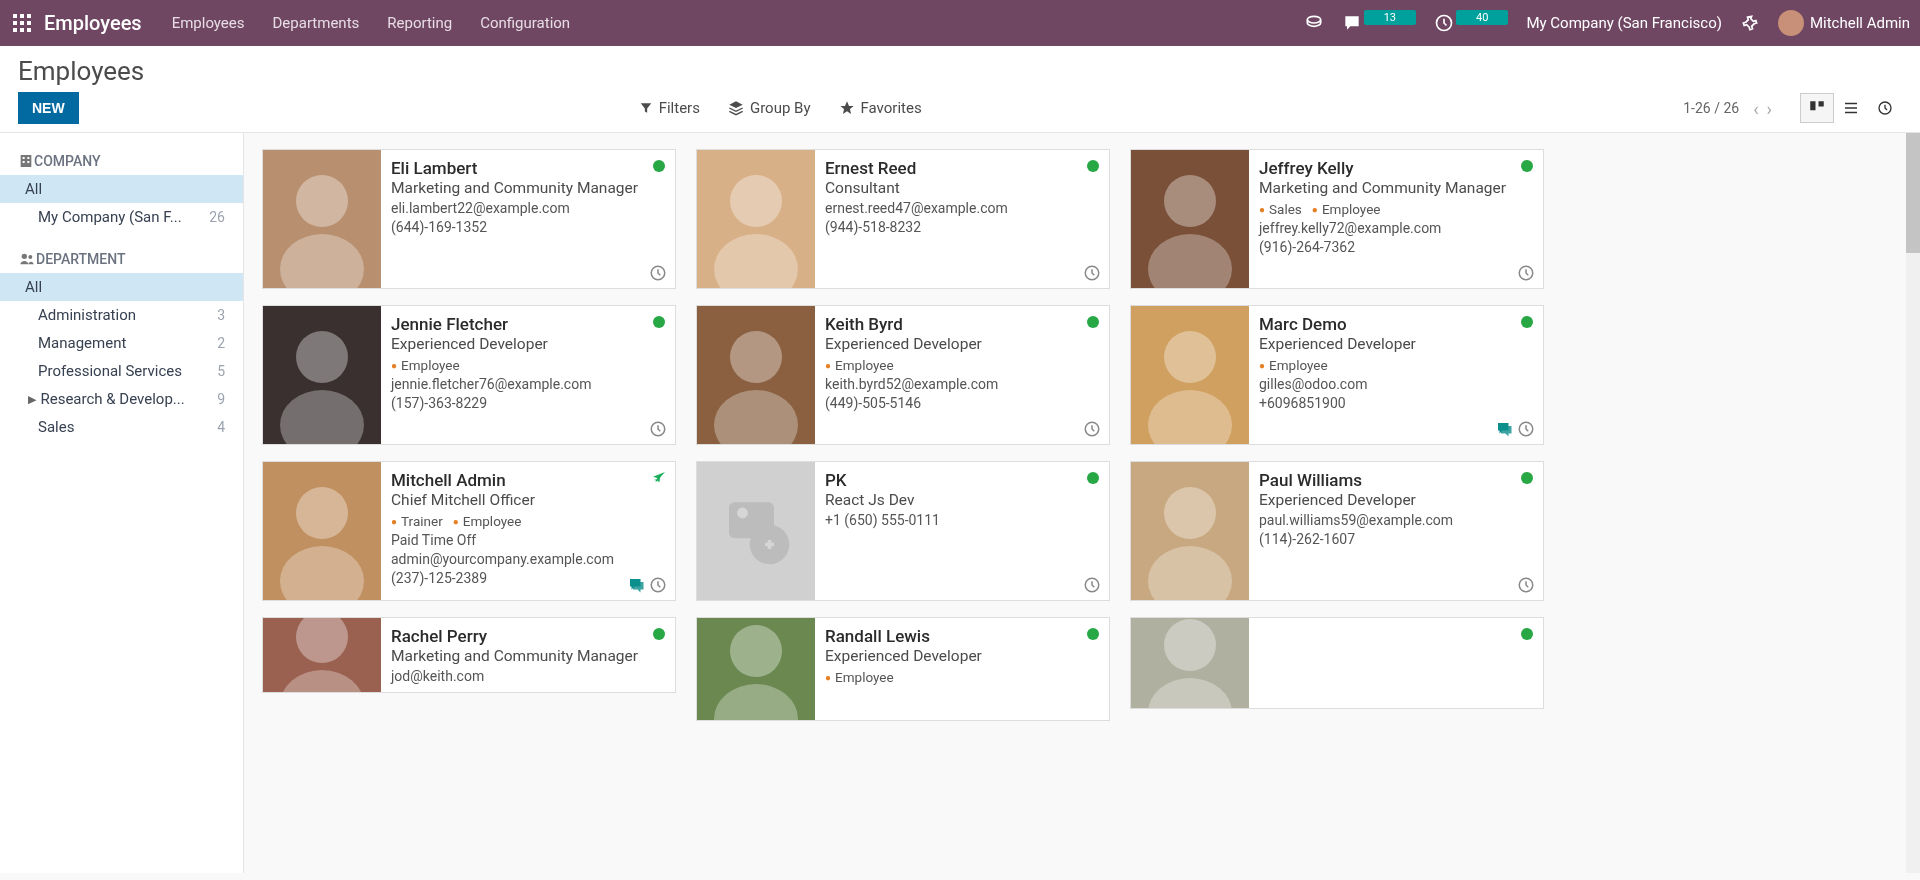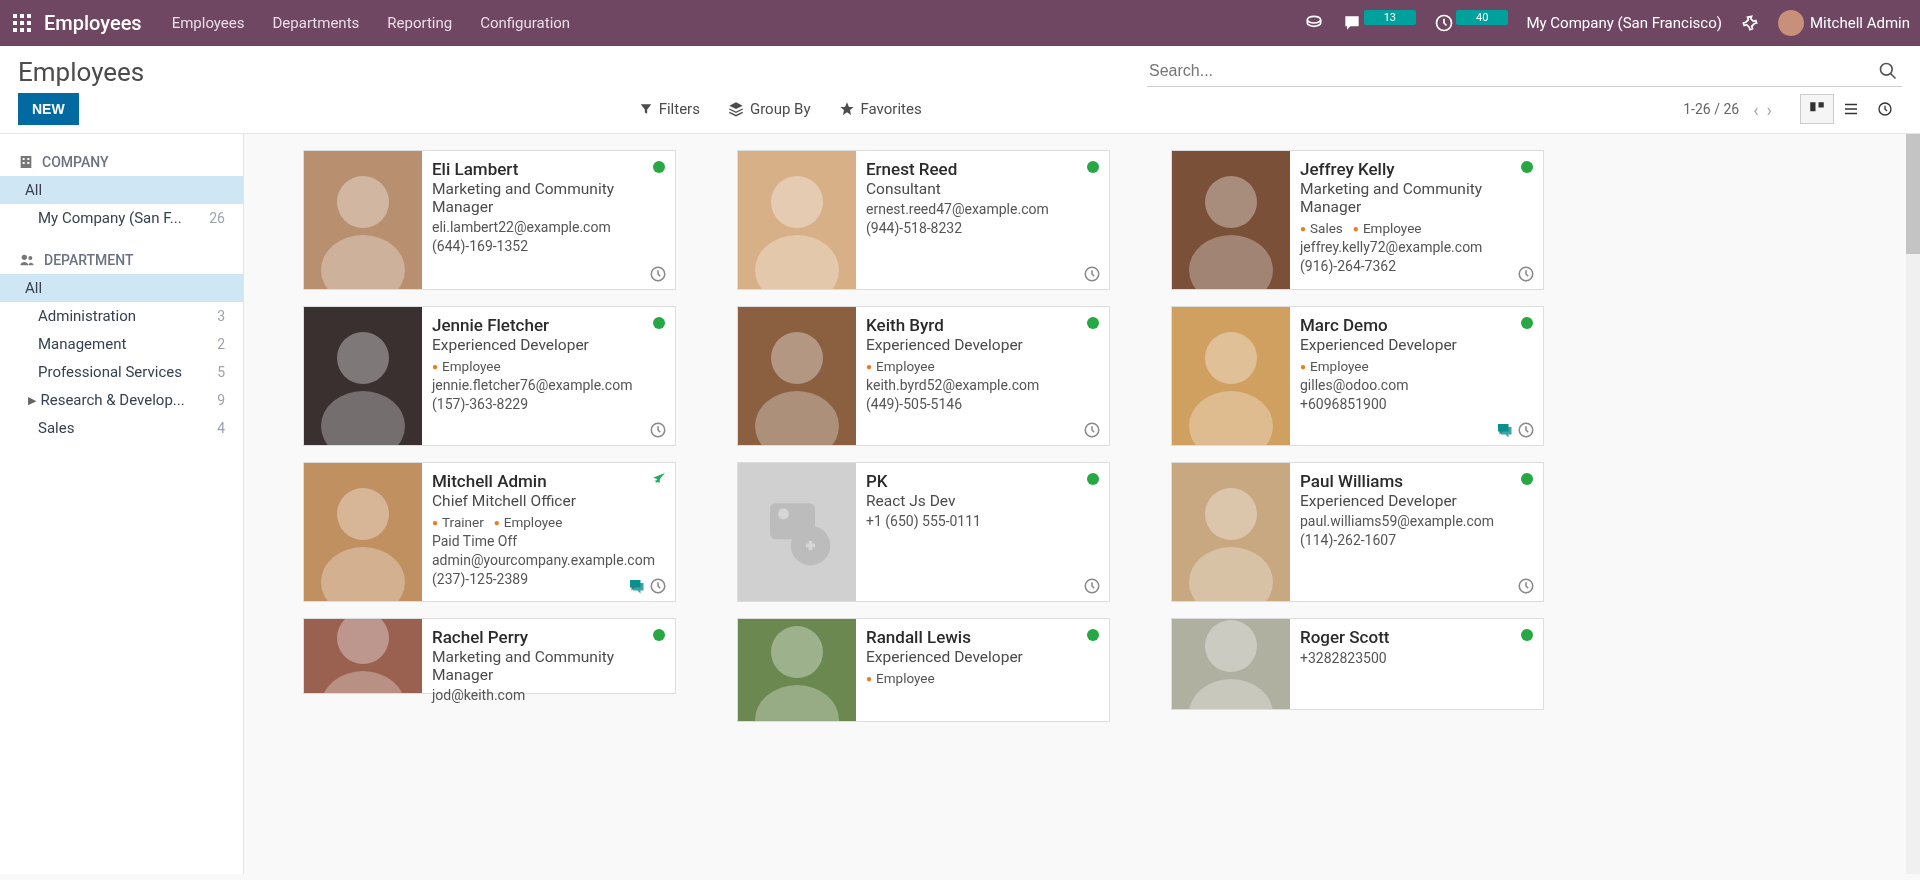--- a/index.html
+++ b/index.html
@@ -25,30 +25,30 @@
 .subhead-row2 .filterbar { margin-left:auto; display:flex; align-items:flex-start; gap:28px; color:#4c4c4c; }
 .subhead-row2 .filterbar .fitem { display:flex; align-items:center; gap:6px; cursor:pointer; font-size:15px; }
 .subhead-row2 .pager { margin-left:auto; display:flex; align-items:center; gap:14px; color:#666; }
 .subhead-row2 .pager .arrows { display:flex; gap:8px; }
 .subhead-row2 .pager .arrows span { cursor:pointer; color:#aaa; font-size:18px; }
 .subhead-row2 .viewbtns { display:flex; gap:0; margin-left:14px; }
 .subhead-row2 .viewbtns .vb { width:34px; height:30px; display:flex; align-items:center; justify-content:center; cursor:pointer; border:1px solid transparent; }
 .subhead-row2 .viewbtns .vb.active { border:1px solid #ccc; background:#f5f5f5; }
 .main { display:flex; height: calc(880px - 46px - 94px); }
 .sidebar { width:244px; background:#fff; border-right:1px solid #e5e5e5; padding:14px 0; overflow-y:auto; }
-.sidebar .section-title { display:flex; align-items:center; gap:8px; padding:6px 18px; color:#6b7280; font-size:14px; font-weight:500; }
+.sidebar .section-title { display:flex; align-items:center; padding:6px 18px; color:#6b7280; font-size:14px; font-weight:500; }
 .sidebar .item { display:flex; align-items:center; padding:5px 18px 5px 38px; cursor:pointer; color:#374151; font-size:15px; }
 .sidebar .item .lbl { flex:1; white-space:nowrap; overflow:hidden; text-overflow:ellipsis; }
 .sidebar .item .cnt { color:#9ca3af; font-size:14px; }
 .sidebar .item.active { background:#cfe7f5;padding-left:25px; }
 .sidebar .item.has-caret { padding-left:28px; }
 .sidebar .item .caret { margin-right:4px; font-size:11px; color:#666; }
 .content { flex:1; overflow-y:auto; padding:16px 10px 16px 18px; position:relative; }
 .grid { display:grid; grid-template-columns: repeat(3, 414px); gap:16px 20px; }
-.card { background:#fff; border:1px solid #ddd; display:flex; height:140px; position:relative; cursor:pointer;margin-left:41px; }
+.card { background:#fff; border:1px solid #ddd; display:flex; height:140px; position:relative; cursor:pointer; }
 .card .photo { width:118px; height:100%; background:#d0d0d0; display:flex; align-items:center; justify-content:center; flex-shrink:0; overflow:hidden; }
 .card .photo.placeholder svg { opacity:0.5; }
 .card .body { flex:1; padding:8px 10px 6px 10px; display:flex; flex-direction:column; position:relative; min-width:0; }
 .card .name { font-size:17px; color:#2b2b2b; font-weight:500; }
 .card .title { font-size:15.5px; color:#4b4b4b; margin-top:1px; }
 .card .tags { margin-top:4px; display:flex; gap:10px; font-size:13.5px; color:#555; }
 .card .tags .tag::before { content:"●"; color:#e67e22; margin-right:4px; font-size:10px; position:relative; top:-1px; }
 .card .email,.card .phone,.card .extra { font-size:14px; color:#555; margin-top:3px; }
 .card .status-dot { position:absolute; top:10px; right:10px; width:12px; height:12px; border-radius:50%; background:#28a745; }
 .card .status-plane { position:absolute; top:8px; right:8px; color:#1aaf5d; }
@@ -114,29 +114,20 @@
     <div class="icon-btn" style="gap:6px;">
       <span class="avatar"></span>
       <span style="font-size:15px;">Mitchell Admin</span>
     </div>
   </div>
 </div>
 
 <div class="subhead">
   <div class="subhead-row1">
     <h1>Employees</h1>
-    <div class="search-wrap">
-      <input placeholder="Search..." style="">
-      <div class="search-icon-btn">
-        <svg width="20" height="20" viewBox="0 0 24 24" fill="none" stroke="#555" stroke-width="2">
-            <circle cx="10" cy="10" r="7"></circle>
-            <path d="M21 21l-6-6"></path>
-          </svg>
-      </div>
-    </div>
   </div>
   <div class="subhead-row2">
     <button class="new-btn">NEW</button>
     <div class="filterbar" style="margin-left:560px;">
       <div class="fitem">
         <svg width="14" height="14" viewBox="0 0 24 24" fill="#4c4c4c">
             <path d="M3 4h18l-7 9v7l-4-2v-5z"></path>
           </svg>
         <span>Filters</span>
       </div>
@@ -512,24 +503,20 @@
           <div class="status-dot"></div>
         </div>
         <div class="card" style="height: 92px;">
           <div class="photo">
             <svg width="118" height="140" viewBox="0 0 118 140">
               <rect width="118" height="140" fill="#b0b0a0"></rect>
               <circle cx="59" cy="52" r="26" fill="rgba(255,255,255,0.35)"></circle>
               <ellipse cx="59" cy="120" rx="42" ry="35" fill="rgba(255,255,255,0.3)"></ellipse>
             </svg>
           </div>
-          <div class="body">
-            <div class="name">Roger Scott</div>
-            <div class="phone">+3282823500</div>
-          </div>
           <div class="status-dot"></div>
         </div>
       </div>
     <div class="scrollbar-fake">
         <div class="thumb"></div>
       </div>
   </div>
 </div>
 
 </body></html>

